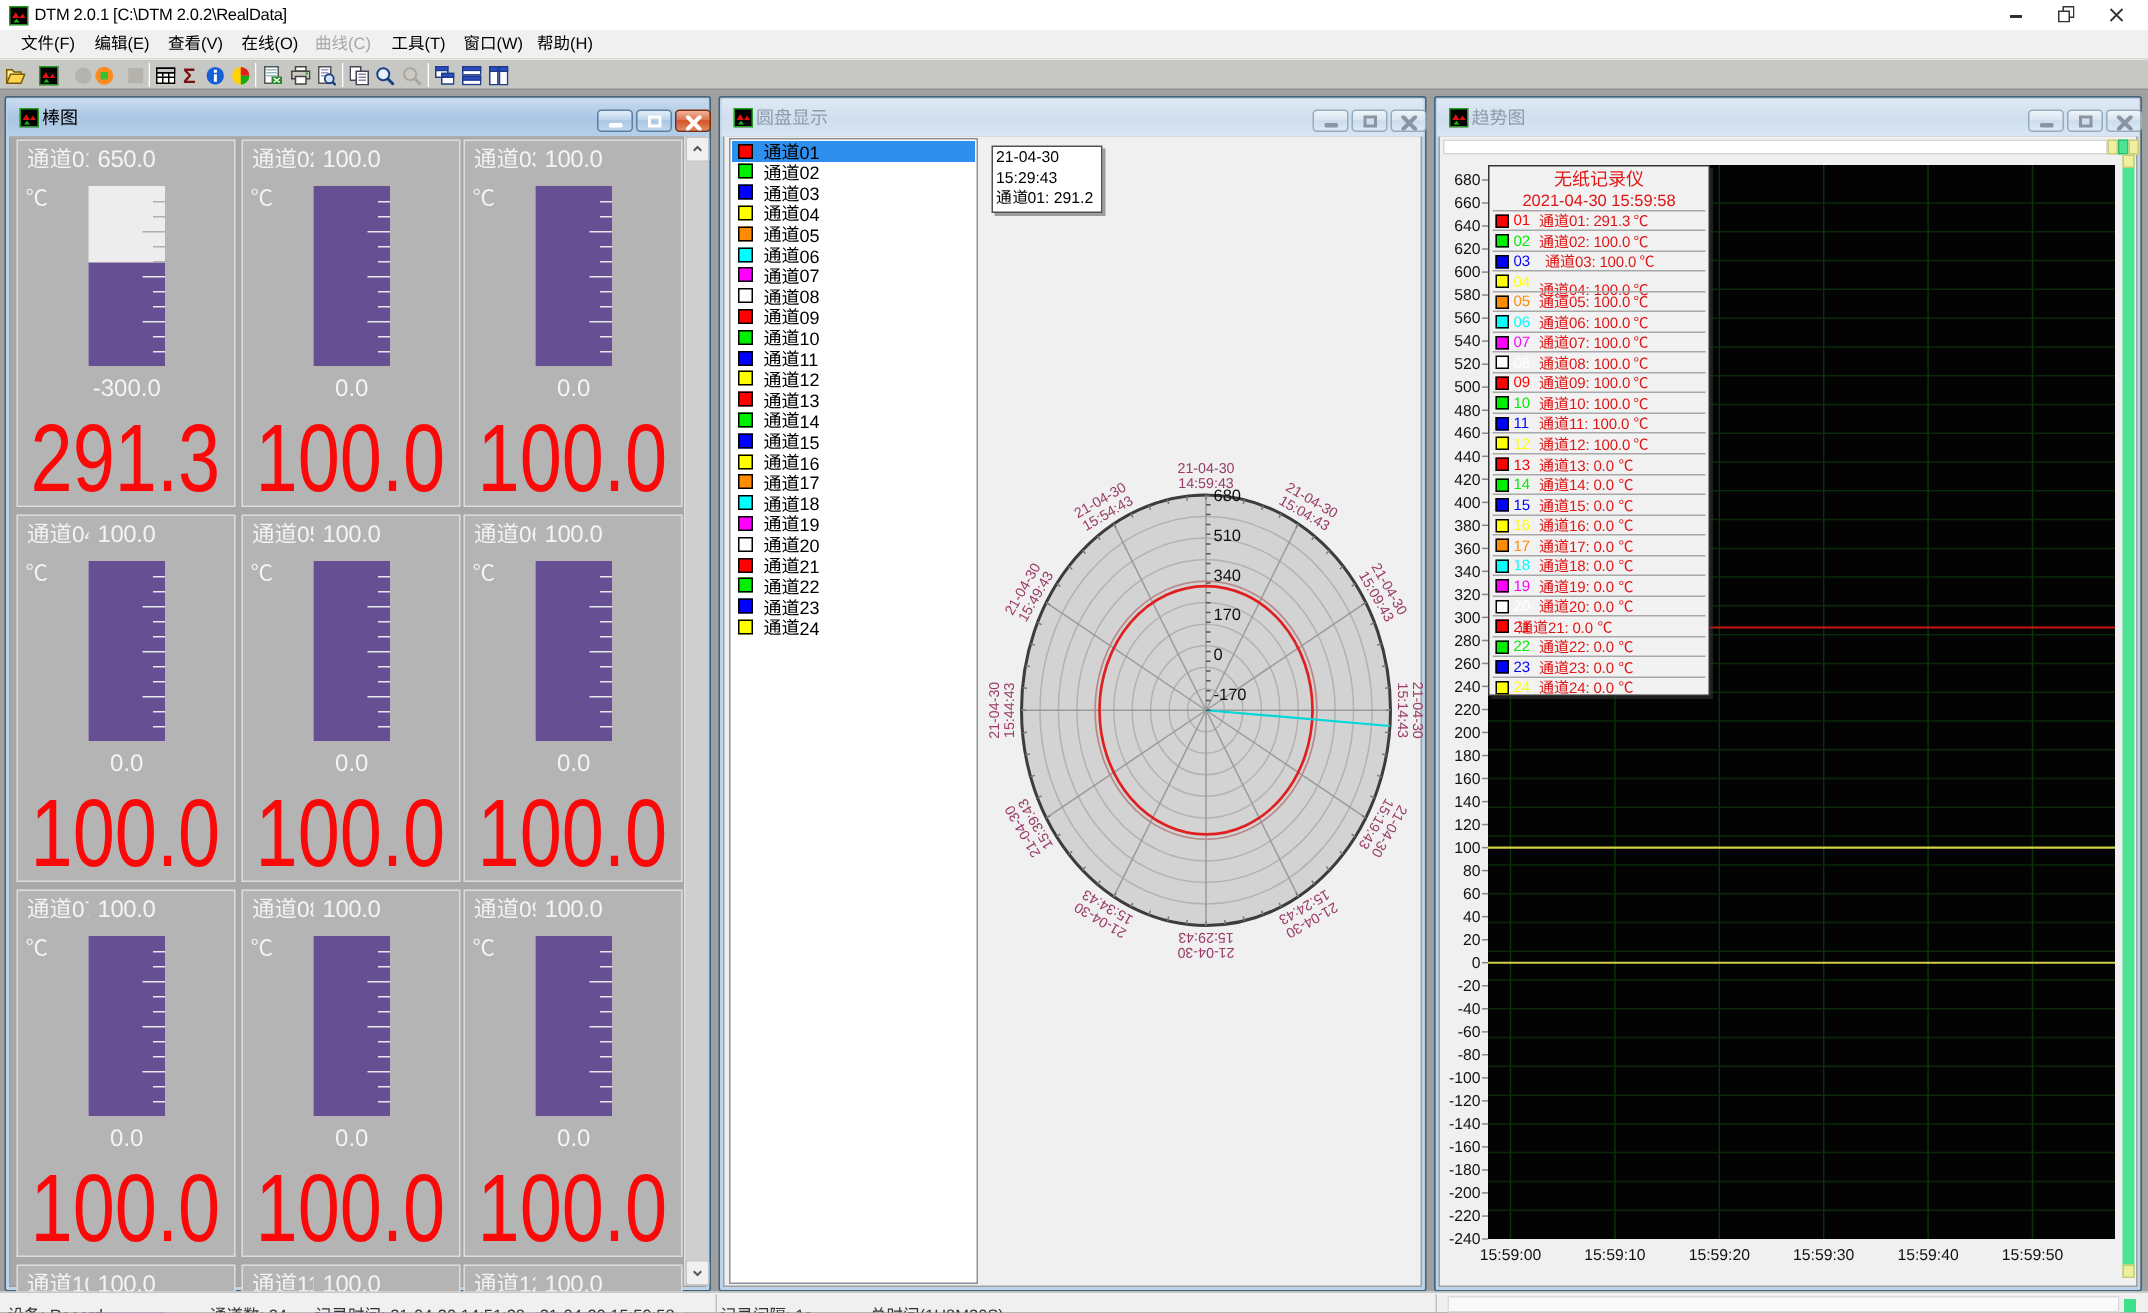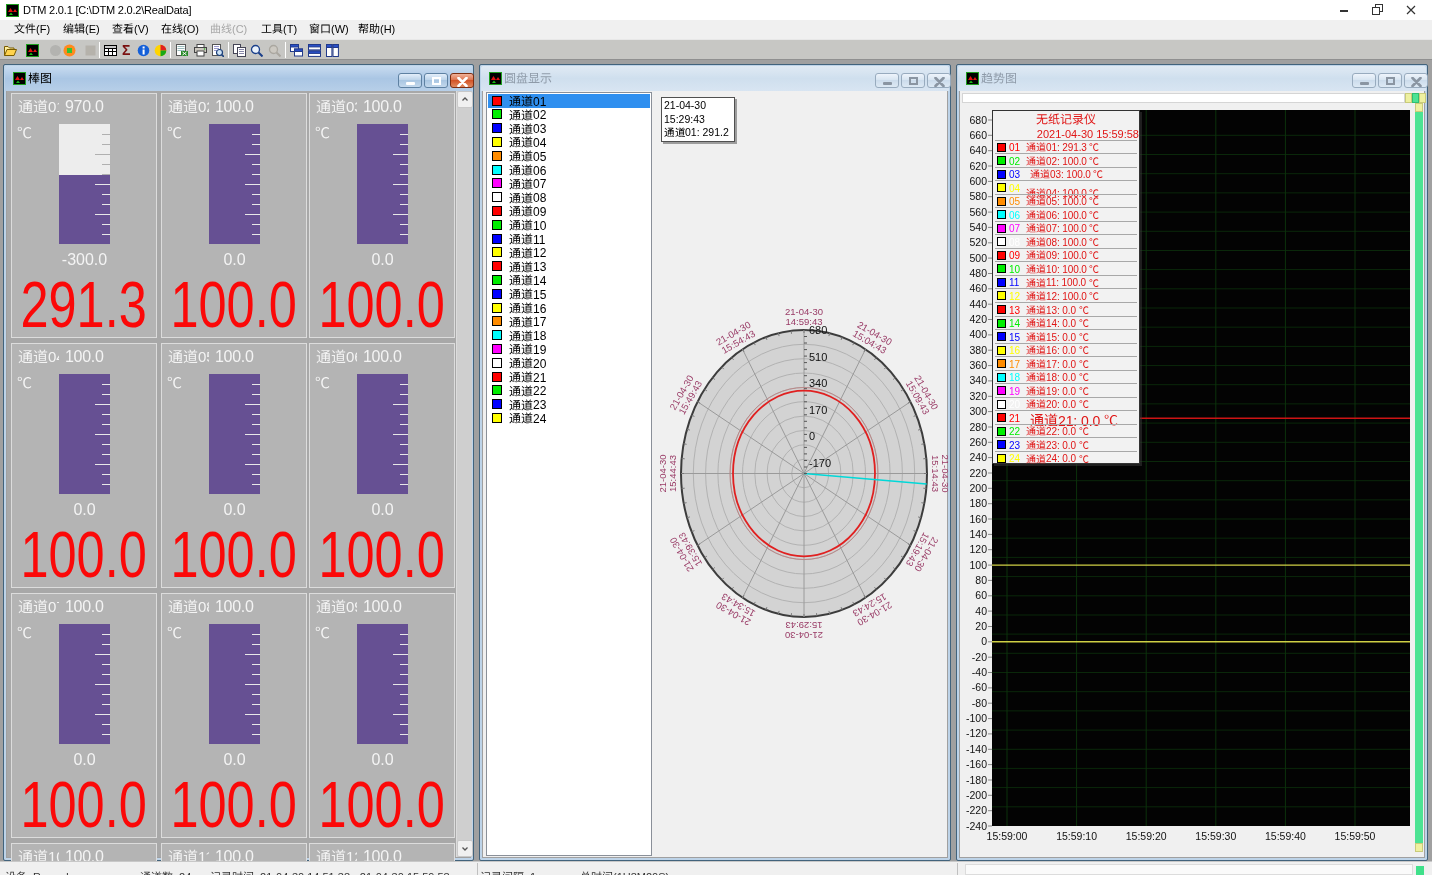--- a/index.html
+++ b/index.html
@@ -236,21 +236,21 @@
         </svg>
       </div>
     </div>
     <div class="wcontent" style="background:#a8a8a8">
       <div class="abs" style="left:4px;top:2px;width:146px;height:245px;background:#b4b4b4;border:1px solid #dcdcdc">
         <div class="abs" style="left:6px;top:4px;width:41px;height:19px;overflow:hidden;color:#f4f4f4;font-size:15px;white-space:nowrap"><svg class="cj" viewBox="0 0 1000 1000">
             <use href="#g23"></use>
           </svg><svg class="cj" viewBox="0 0 1000 1000">
             <use href="#g24"></use>
           </svg>01</div>
-        <div class="abs" style="left:53px;top:4px;color:#f4f4f4;font-size:16px;letter-spacing:-0.3px">970.0</div>
+        <div class="abs" style="left:53px;top:4px;color:#f4f4f4;font-size:16px;letter-spacing:-0.3px">650.0</div>
         <div class="abs" style="left:5px;top:30px;color:#f4f4f4;font-size:15px"><svg class="cj" viewBox="0 0 1000 1000">
             <use href="#g37"></use>
           </svg></div>
         <div class="abs" style="left:47px;top:30px;width:51px;height:120px;background:#ededed"></div>
         <div class="abs" style="left:47px;top:81px;width:51px;height:69px;background:#665093"></div>
         <div class="abs" style="left:90px;top:140px;width:8px;height:1px;background:#e8e8e8"></div>
         <div class="abs" style="left:90px;top:130px;width:8px;height:1px;background:#e8e8e8"></div>
         <div class="abs" style="left:83px;top:120px;width:15px;height:1px;background:#e8e8e8"></div>
         <div class="abs" style="left:90px;top:110px;width:8px;height:1px;background:#e8e8e8"></div>
         <div class="abs" style="left:90px;top:100px;width:8px;height:1px;background:#e8e8e8"></div>
@@ -985,21 +985,21 @@
             <use href="#g25"></use>
           </svg><svg class="cj" viewBox="0 0 1000 1000">
             <use href="#g26"></use>
           </svg><svg class="cj" viewBox="0 0 1000 1000">
             <use href="#g27"></use>
           </svg><svg class="cj" viewBox="0 0 1000 1000">
             <use href="#g28"></use>
           </svg><svg class="cj" viewBox="0 0 1000 1000">
             <use href="#g29"></use>
           </svg></div>
-        <div style="text-align:right;color:#e01515;font-size:11px;margin-top:1px">2021-04-30 15:59:58</div>
+        <div style="text-align:center;color:#e01515;font-size:11px;margin-top:1px">2021-04-30 15:59:58</div>
         <div class="abs" style="left:2px;top:28.5px;width:142px;height:13.54px;border-top:1px solid #a8a8a8">
           <div class="abs" style="left:2px;top:2px;width:9px;height:9px;background:#ff0000;border:1px solid #000"></div>
           <span class="abs" style="left:14px;top:1.5px;color:#ff0000;font-size:10px">01</span>
           <span class="abs" style="left:31px;top:1.5px;color:#e01515;font-size:10px;letter-spacing:-0.1px"><svg class="cj" viewBox="0 0 1000 1000">
               <use href="#g23"></use>
             </svg><svg class="cj" viewBox="0 0 1000 1000">
               <use href="#g24"></use>
             </svg>01: 291.3 <svg class="cj" viewBox="0 0 1000 1000">
               <use href="#g37"></use>
             </svg></span>
@@ -1209,21 +1209,21 @@
               <use href="#g23"></use>
             </svg><svg class="cj" viewBox="0 0 1000 1000">
               <use href="#g24"></use>
             </svg>20: 0.0 <svg class="cj" viewBox="0 0 1000 1000">
               <use href="#g37"></use>
             </svg></span>
         </div>
         <div class="abs" style="left:2px;top:299.3px;width:142px;height:13.54px;border-top:1px solid #a8a8a8">
           <div class="abs" style="left:2px;top:2px;width:9px;height:9px;background:#ff0000;border:1px solid #000"></div>
           <span class="abs" style="left:14px;top:1.5px;color:#ff0000;font-size:10px">21</span>
-          <span class="abs" style="left:35px;top:1.5px;color:#e01515;font-size:14px;letter-spacing:-0.1px"><svg class="cj" viewBox="0 0 1000 1000">
+          <span class="abs" style="left:17px;top:1.5px;color:#e01515;font-size:10px;letter-spacing:-0.1px"><svg class="cj" viewBox="0 0 1000 1000">
               <use href="#g23"></use>
             </svg><svg class="cj" viewBox="0 0 1000 1000">
               <use href="#g24"></use>
             </svg>21: 0.0 <svg class="cj" viewBox="0 0 1000 1000">
               <use href="#g37"></use>
             </svg></span>
         </div>
         <div class="abs" style="left:2px;top:312.8px;width:142px;height:13.54px;border-top:1px solid #a8a8a8">
           <div class="abs" style="left:2px;top:2px;width:9px;height:9px;background:#00ee00;border:1px solid #000"></div>
           <span class="abs" style="left:14px;top:1.5px;color:#00ee00;font-size:10px">22</span>

